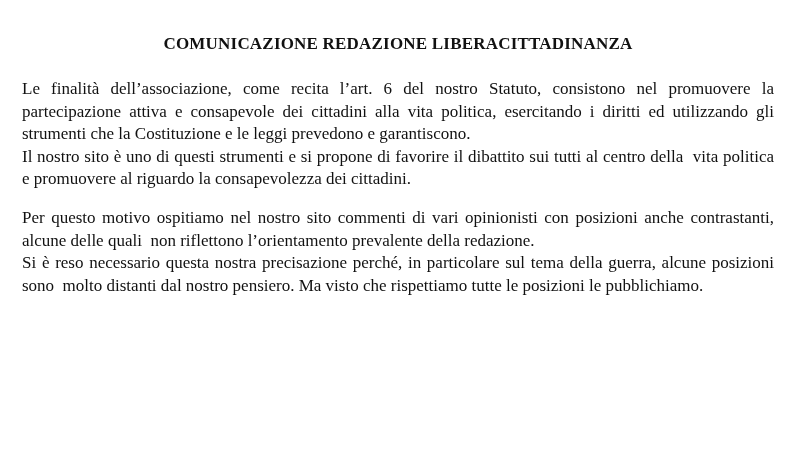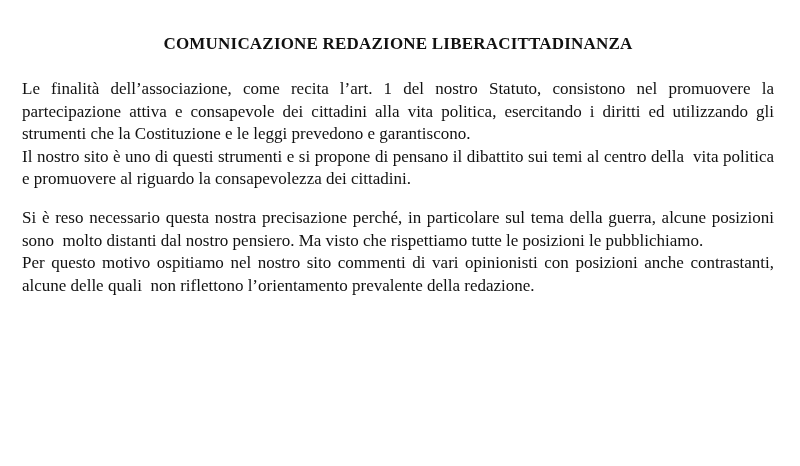--- a/index.html
+++ b/index.html
@@ -42,26 +42,26 @@
 </head>
 <body>
 
 <div class="page">
 
   <h1 class="doc-title">COMUNICAZIONE REDAZIONE LIBERACITTADINANZA</h1>
 
   <div class="gap-title"></div>
 
 
-  <p class="para">Le finalità dell’associazione, come recita l’art. 1 del nostro Statuto, consistono nel promuovere la partecipazione attiva e consapevole dei cittadini alla vita politica, esercitando i diritti ed utilizzando gli strumenti che la Costituzione e le leggi prevedono e garantiscono.</p>
+  <p class="para">Le finalità dell’associazione, come recita l’art. 6 del nostro Statuto, consistono nel promuovere la partecipazione attiva e consapevole dei cittadini alla vita politica, esercitando i diritti ed utilizzando gli strumenti che la Costituzione e le leggi prevedono e garantiscono.</p>
 
-  <p class="para">Il nostro sito è uno di questi strumenti e si propone di pensano il dibattito sui temi al centro della  vita politica e promuovere al riguardo la consapevolezza dei cittadini.</p>
+  <p class="para">Il nostro sito è uno di questi strumenti e si propone di favorire il dibattito sui tutti al centro della  vita politica e promuovere al riguardo la consapevolezza dei cittadini.</p>
 
   <div class="gap-para"></div>
 
+  <p class="para">Per questo motivo ospitiamo nel nostro sito commenti di vari opinionisti con posizioni anche contrastanti, alcune delle quali  non riflettono l’orientamento prevalente della redazione.</p>
+
   <p class="para">Si è reso necessario questa nostra precisazione perché, in particolare sul tema della guerra, alcune posizioni sono  molto distanti dal nostro pensiero. Ma visto che rispettiamo tutte le posizioni le pubblichiamo.</p>
-
-  <p class="para">Per questo motivo ospitiamo nel nostro sito commenti di vari opinionisti con posizioni anche contrastanti, alcune delle quali  non riflettono l’orientamento prevalente della redazione.</p>
 
   <div class="gap-para"></div>
 
 
 </div>
 
 </body></html>

